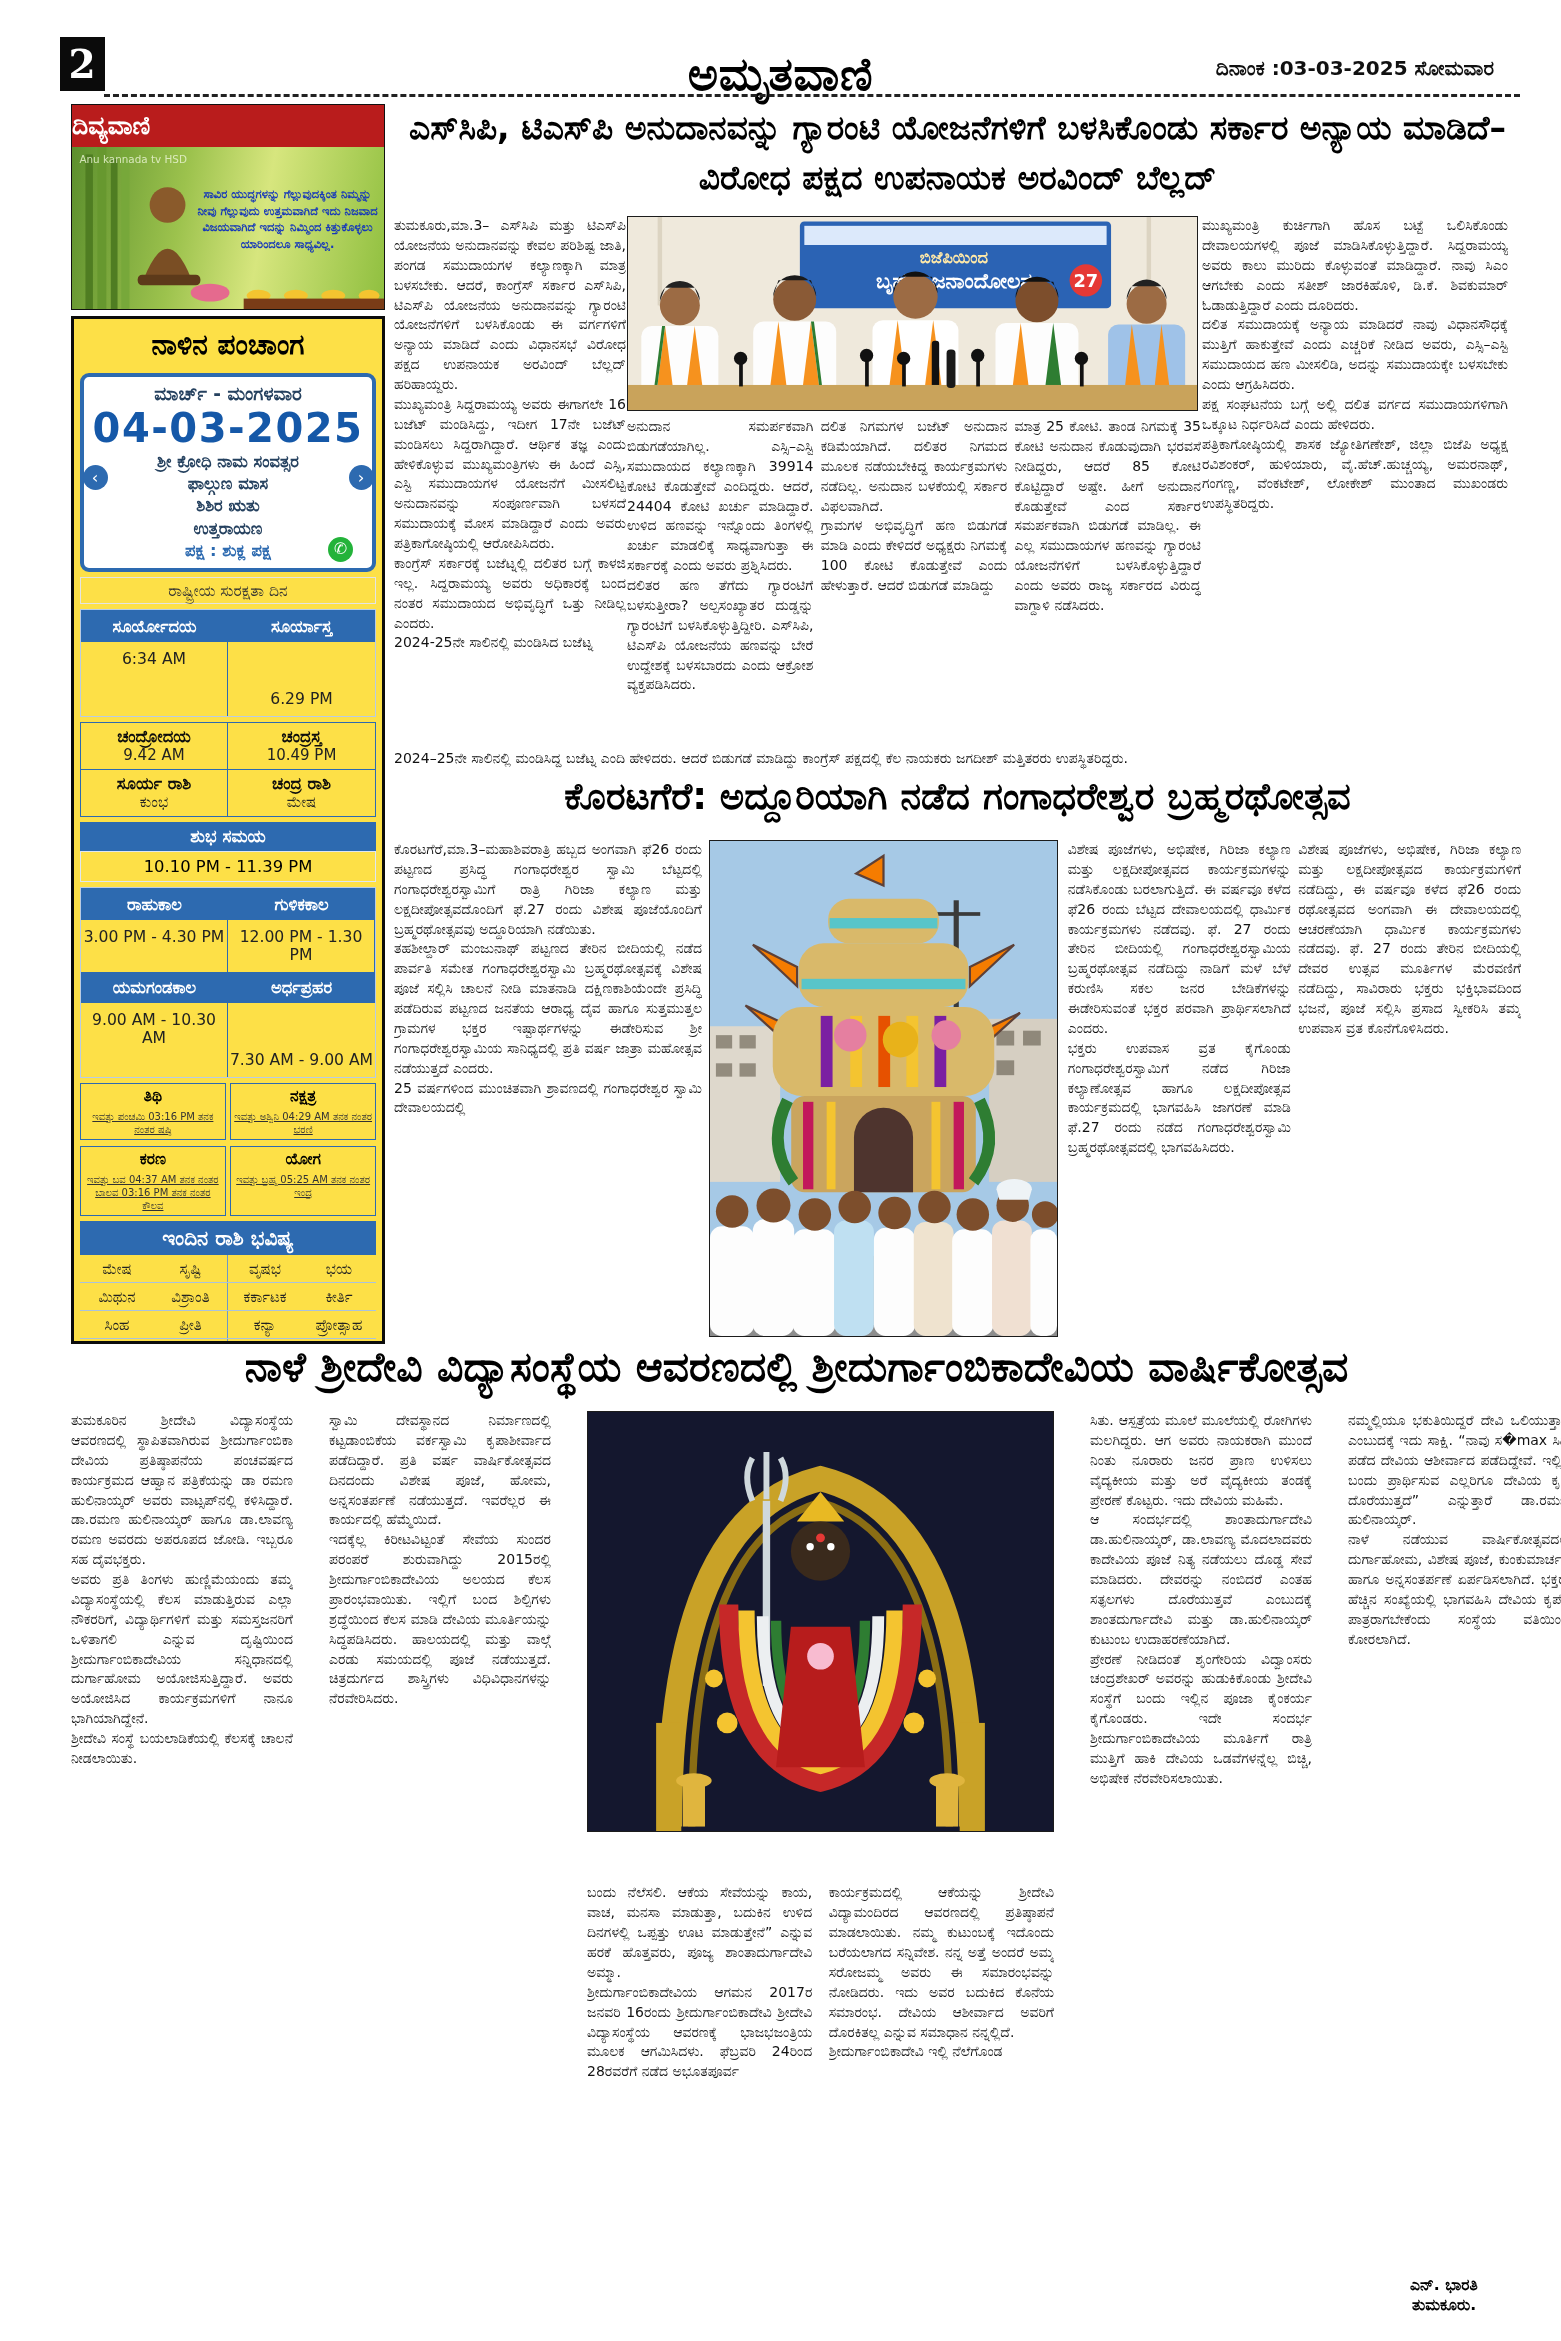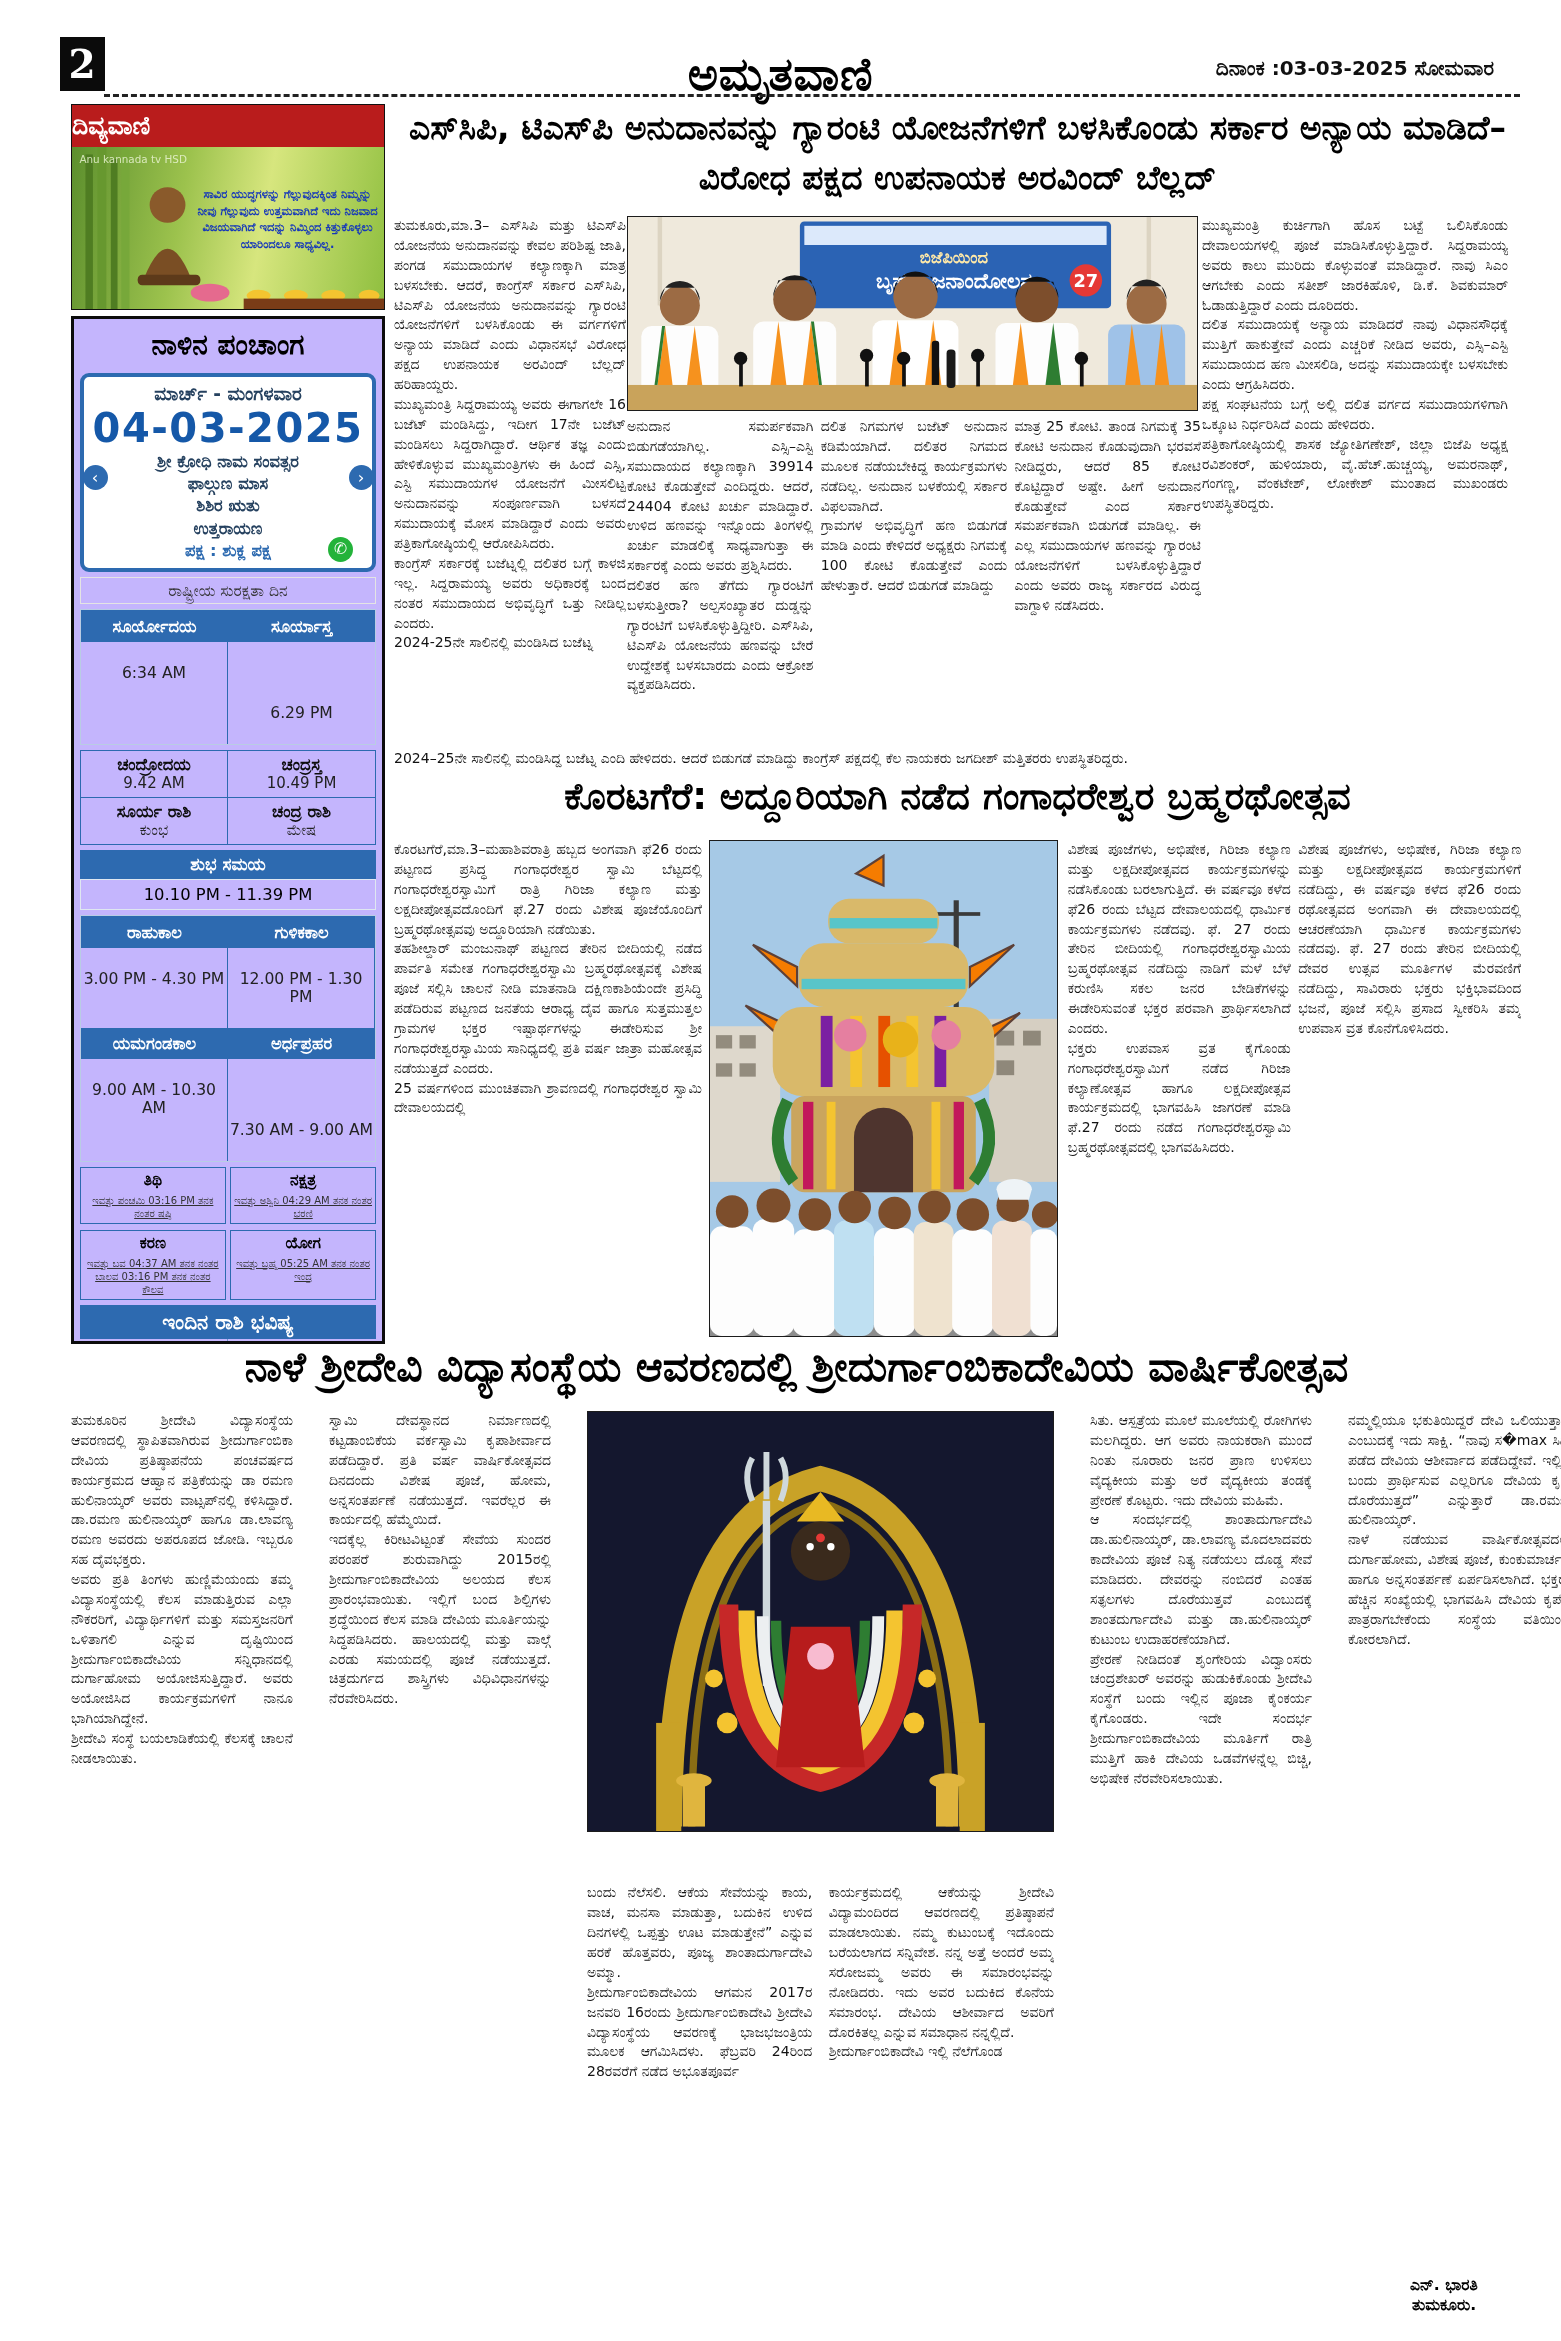--- a/index.html
+++ b/index.html
@@ -21,38 +21,38 @@
   .sidebar { position:absolute; left:71px; top:104px; width:314px; height:1240px;
              display:flex; flex-direction:column; gap:6px; overflow:hidden; }
   .ad-box { border:1.5px solid #111; }
   .ad-title { background:#b91c1c; color:#fff; text-align:left; font-size:25px; font-weight:700; padding:6px 0; }
   .ad-img { position:relative; height:162px; background:linear-gradient(100deg,#5c8f2d 0%,#9cc24d 35%,#d7e67e 60%,#8fbf3f 100%); overflow:hidden; }
   .ad-quote { position:absolute; right:6px; top:39px; width:58%; color:#1638b9; font-size:11.5px;
               font-weight:700; text-align:center; line-height:1.45; }
   .ad-mark { position:absolute; left:7.4px; top:6px; color:#e8f3d0; font-size:10.4px; opacity:.85; }
 
   .panch-box { flex:1; border:3px solid #0c0c0c; padding:6px 6px 3px 6px; overflow:hidden;
-               display:flex; flex-direction:column; gap:5.2px; background:#c4b5fd; }
+               display:flex; flex-direction:column; gap:5.2px; background:#fde047; }
   .panch-title { text-align:center; font-size:28px; font-weight:800; color:#000; padding:3px 0 6px 0; }
   .card { border:4.5px solid #2d6ab0; border-radius:9px; padding:6px 3px 7.4px 3px; position:relative;
           text-align:center; background:#fff; }
   .card .day { color:#25415f; font-size:18.6px; font-weight:800; }
   .card .date { color:#1558a8; font-size:40px; font-weight:800; letter-spacing:1.5px; line-height:1.15; }
   .card .ln { color:#25415f; font-size:16.4px; font-weight:700; line-height:1.35; }
   .card .pak { color:#2d6ab0; font-size:16.4px; font-weight:800; margin-top:1.5px; }
   .navbtn { position:absolute; top:46%; width:25px; height:25px; border-radius:50%; background:#2d6ab0;
             color:#fff; font-size:16.4px; line-height:25px; text-align:center; }
   .navbtn.l { left:-1.5px; } .navbtn.r { right:-1.5px; }
   .wa { position:absolute; right:19.3px; bottom:6px; width:25px; height:25px; border-radius:50%;
         background:#23b33a; color:#fff; font-size:15.6px; line-height:25px; text-align:center; }
   .strip { text-align:center; font-size:15.6px; color:#333; padding:3.7px 0; border:0.7px solid #e4e4e4; }
   .bh-head, .th { background:#2d6ab0; color:#fff; text-align:center; font-weight:700; }
   .t2 { display:grid; grid-template-columns:1fr 1fr; border:0.7px solid #b9cce4; }
   .t2 .th { font-size:16.4px; padding:5.2px 0; border:0.7px solid #2d6ab0; }
-  .t2 .td { font-size:15.6px; color:#222; text-align:center; padding:22px 0; border-right:0.7px solid #2d6ab0; }
+  .t2 .td { font-size:15.6px; color:#222; text-align:center; padding:8px 0; border-right:0.7px solid #2d6ab0; }
   .t2 .td:last-child { border-right:none;margin-top:40px; }
   .lblcell { font-weight:800; font-size:16.4px; color:#0d0d0d; text-align:center; padding:3.7px 0 0.7px 0; }
   .valcell { font-size:15px; color:#222; text-align:center; padding:0 0 4.5px 0; }
   .box2 { display:grid; grid-template-columns:1fr 1fr; gap:4.5px; }
   .nbox { border:1.5px solid #2d6ab0; text-align:center; padding:3px 2.2px; }
   .nbox .nl { font-weight:800; font-size:15.6px; }
   .nbox .nv { font-size:10px; color:#333; line-height:1.3; margin-top:5px;text-decoration:underline; }
   .bh-head { font-size:20px; padding:5.2px 0; }
   .bh-row { display:grid; grid-template-columns:1fr 1fr 1fr 1fr; border-bottom:0.7px solid #a9c2de;
             font-size:15px; color:#222; }

